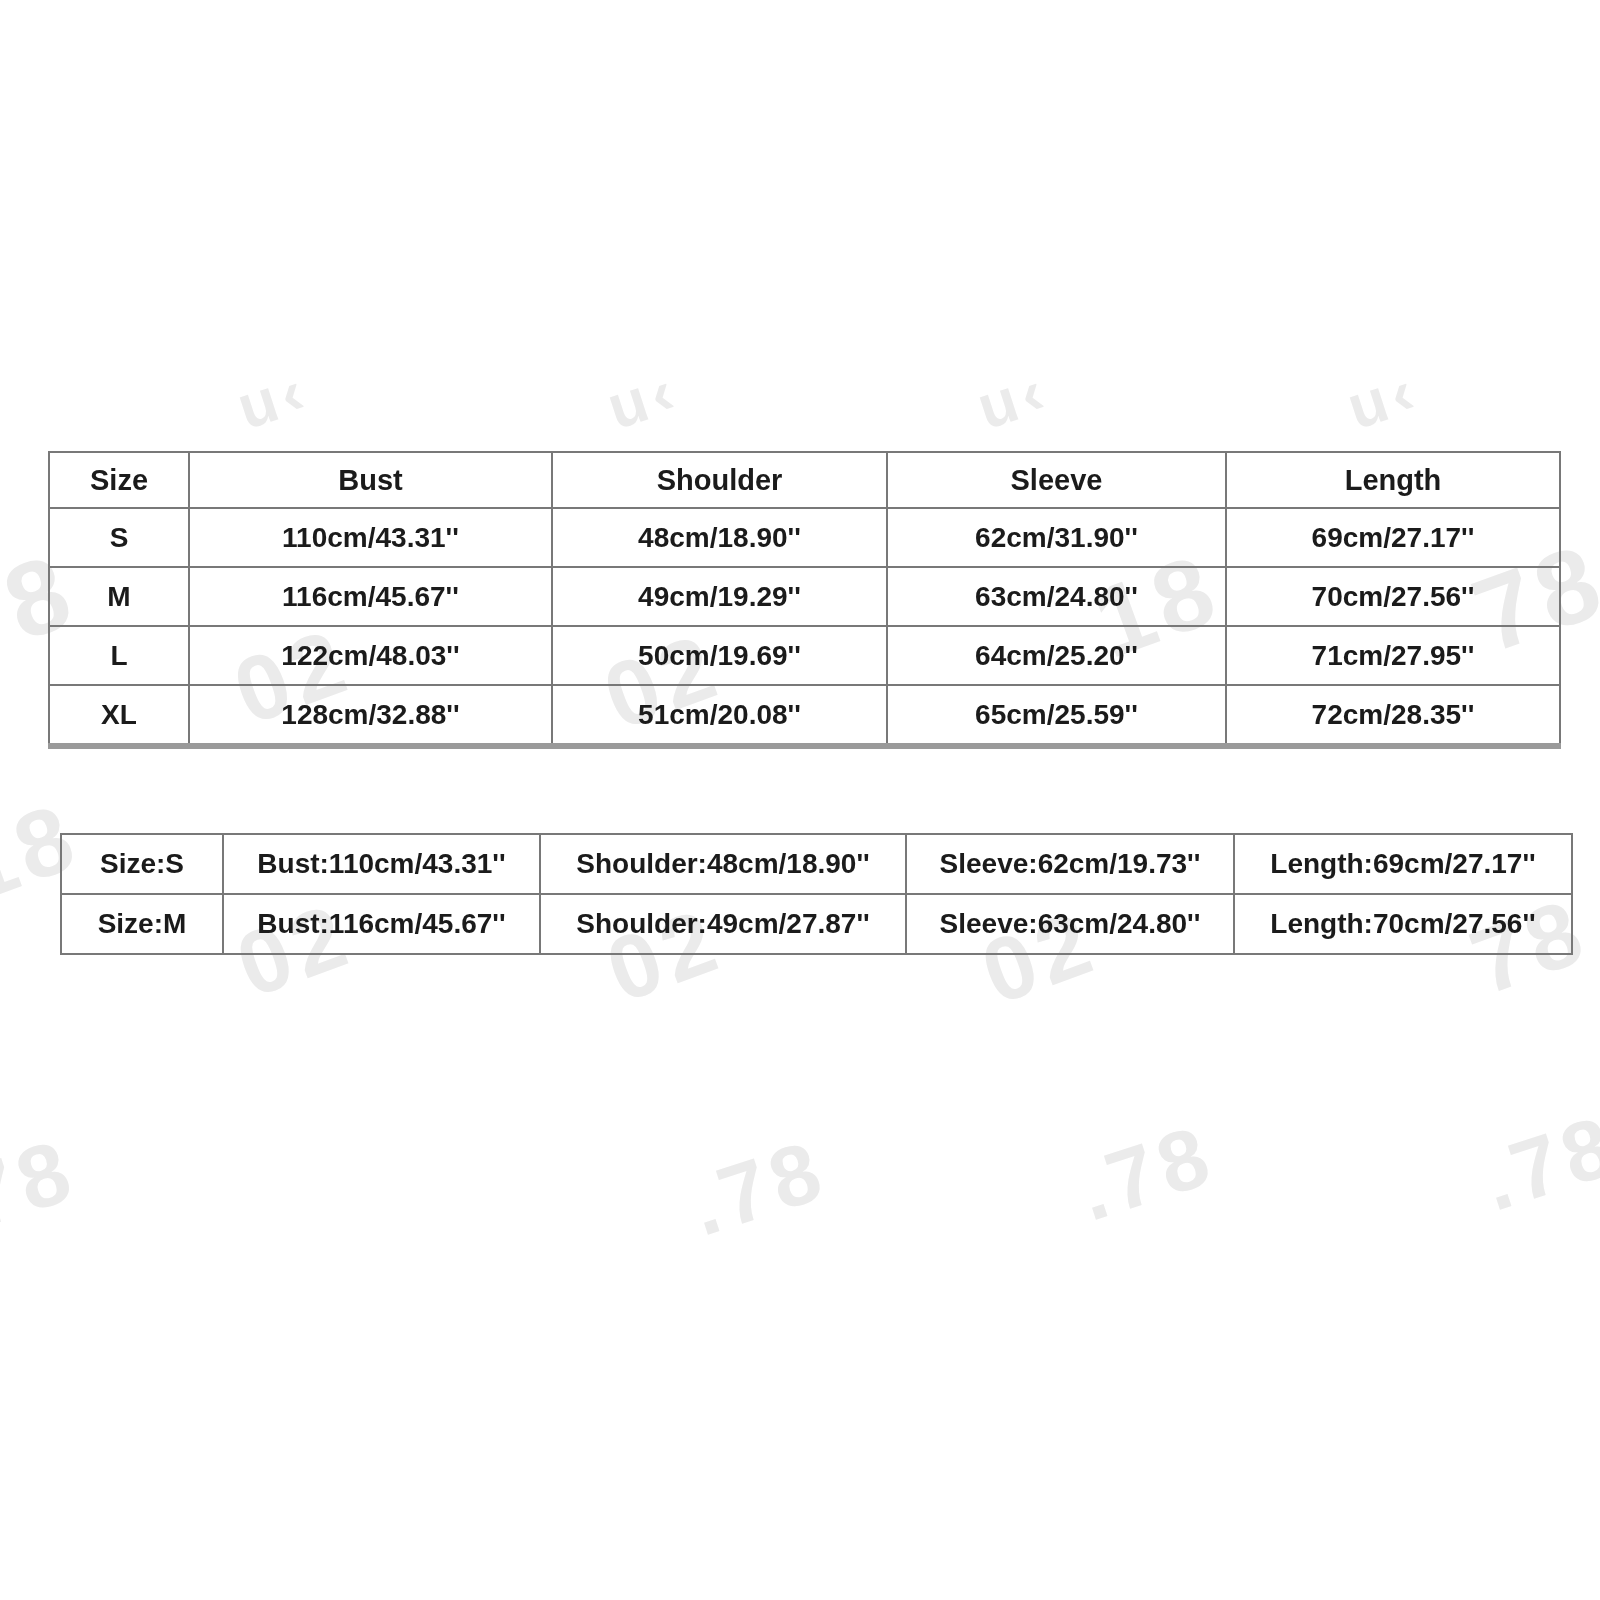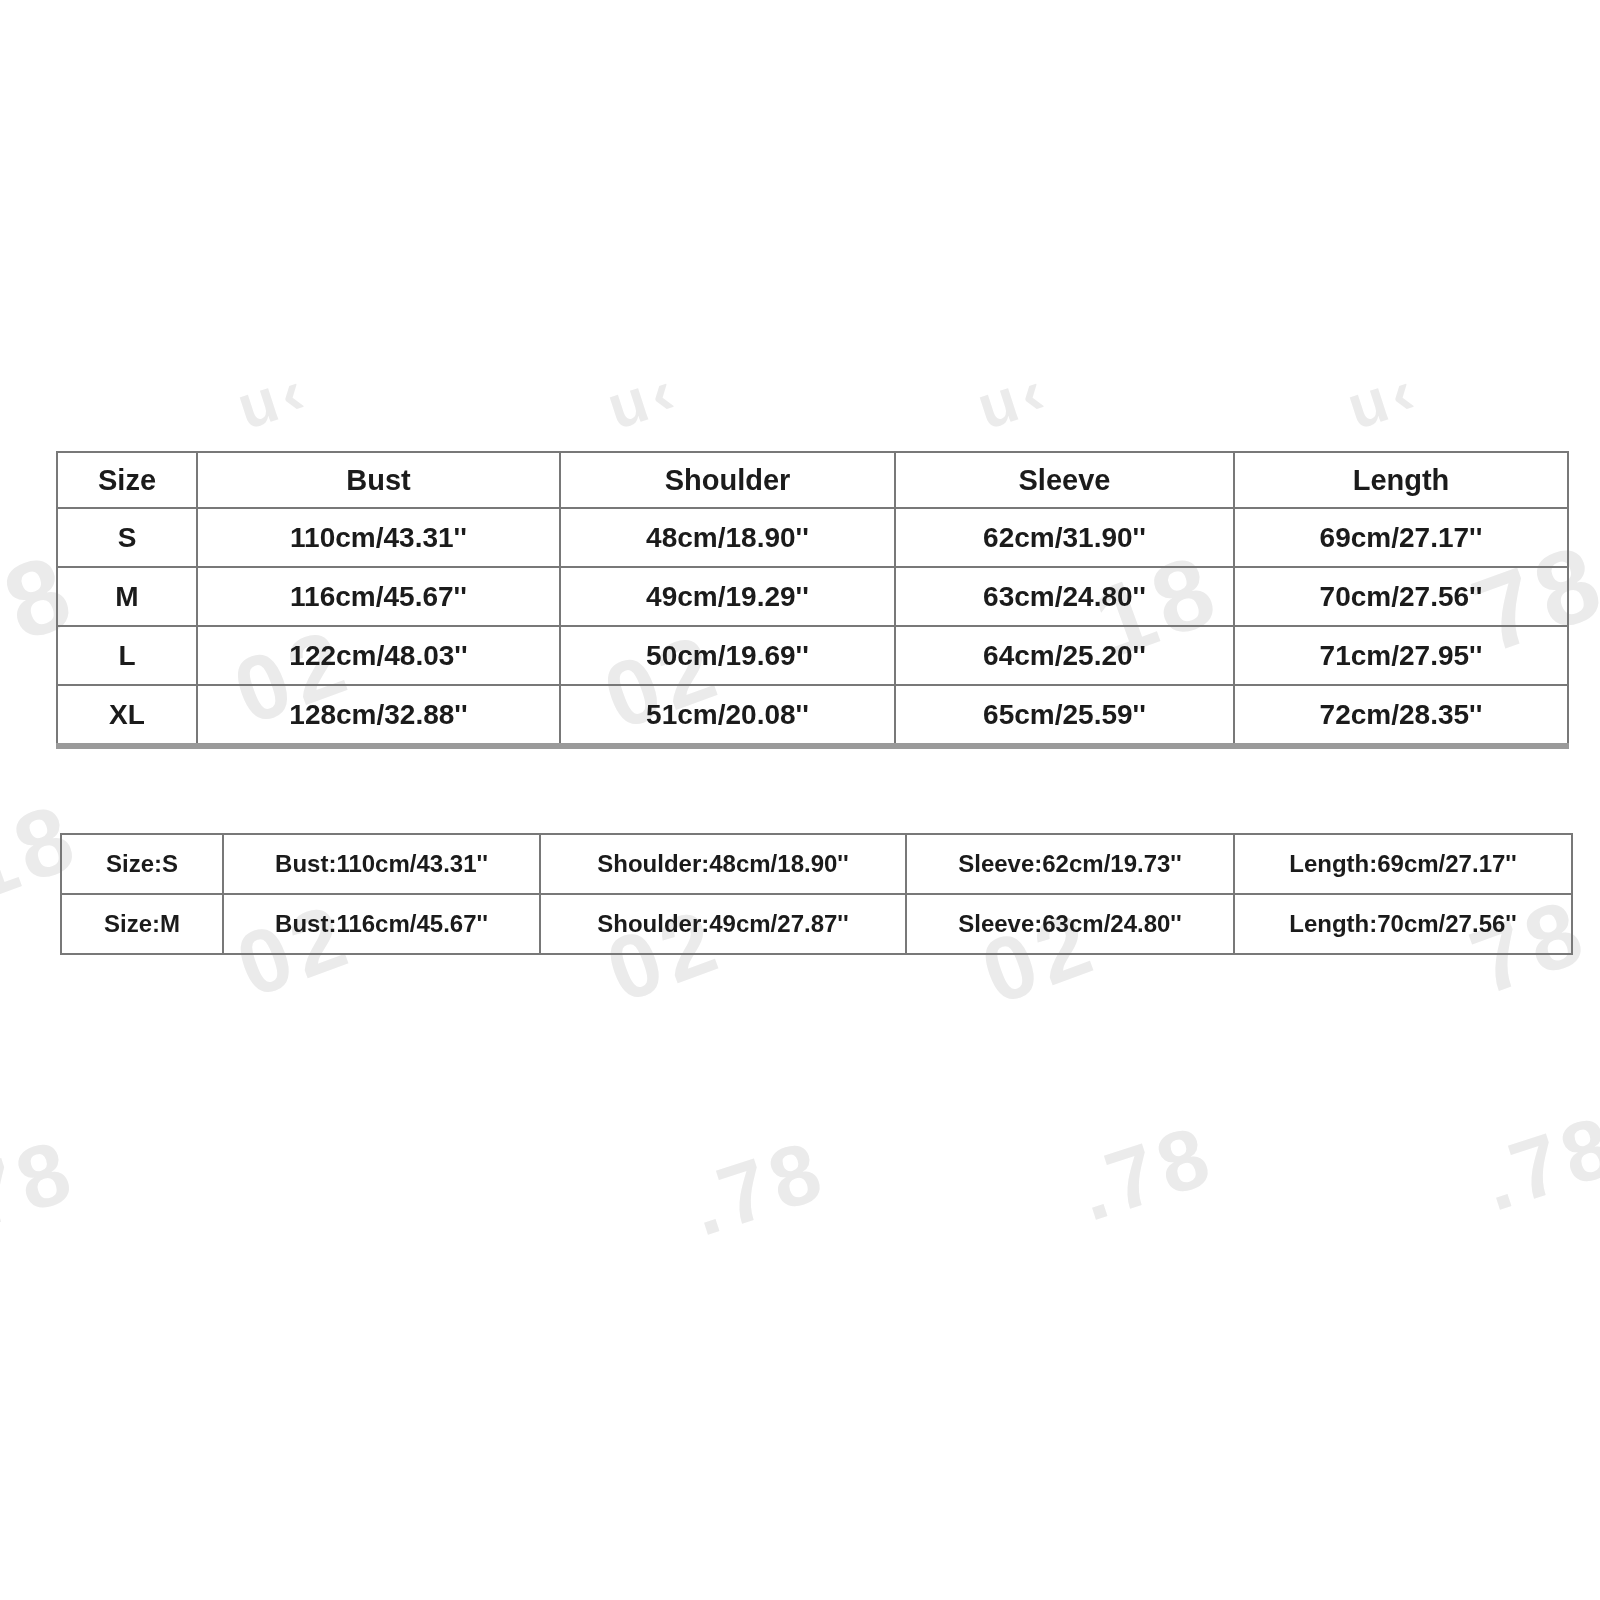--- a/index.html
+++ b/index.html
@@ -10,30 +10,30 @@
   .stage{position:absolute;left:0;top:0;width:1600px;height:1600px;overflow:hidden;}
   .watermark-layer{position:absolute;left:0;top:0;width:100%;height:100%;z-index:1;pointer-events:none;}
   .wm{
     position:absolute;color:#ebebeb;font-weight:bold;white-space:nowrap;
     letter-spacing:6px;line-height:1;user-select:none;
   }
   table{
     position:absolute;border-collapse:collapse;table-layout:fixed;
     background:transparent;z-index:2;
   }
-  .t1{left:56px;top:451px;width:1511px;}
+  .t1{left:48px;top:451px;width:1511px;}
   .t2{left:60px;top:833px;width:1511px;}
   th,td{
     border:2px solid #787878;text-align:center;vertical-align:middle;
     font-weight:bold;color:#1b1b1b;padding:0;overflow:hidden;
   }
   .t1 thead th{font-size:29px;height:54px;}
   .t1 tbody td{font-size:28px;height:57px;}
   .t1 tbody tr:last-child td{border-bottom:6px solid #9a9a9a;}
-  .t2 tbody td{font-size:24px;height:58px;}
+  .t2 tbody td{font-size:28px;height:58px;}
 </style>
 </head>
 <body>
 
 <div class="stage">
 
   <div class="watermark-layer">
       <span class="wm" style="left: 238px; top: 368px; font-size: 62px; transform: rotate(-18deg);">u‹</span>
       <span class="wm" style="left: 608px; top: 368px; font-size: 62px; transform: rotate(-18deg);">u‹</span>
       <span class="wm" style="left: 978px; top: 368px; font-size: 62px; transform: rotate(-18deg);">u‹</span>

